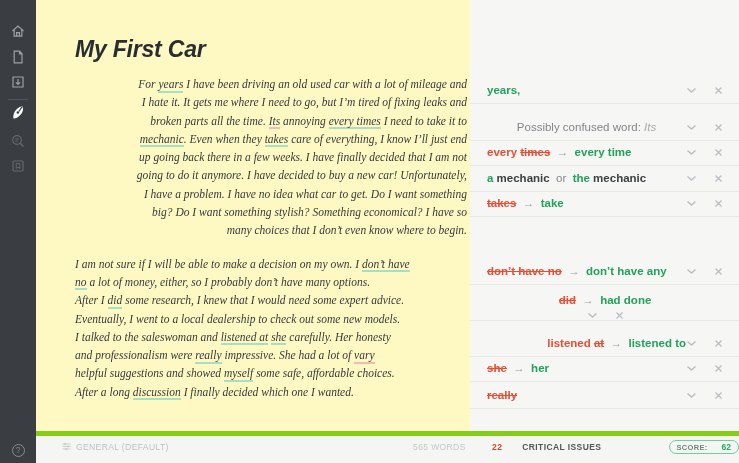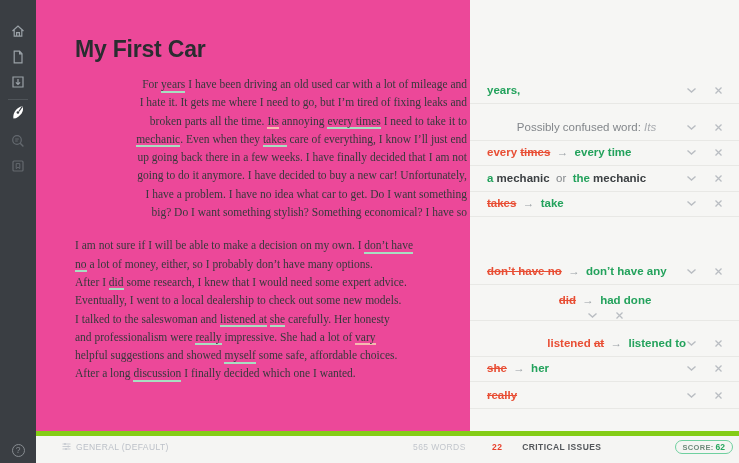--- a/index.html
+++ b/index.html
@@ -11,21 +11,21 @@
   .sidebar { position:absolute; left:0; top:0; width:36px; height:463px; background:#3a3e43; z-index:5; }
   .side-icons { display:flex; flex-direction:column; align-items:center; padding-top:23px; }
   .s-icon { width:16px; height:16px; display:flex; align-items:center; justify-content:center; cursor:pointer; }
   .m10{margin-top:10px;} .m9{margin-top:9px;} .m13{margin-top:13px;} .m4{margin-top:4px;}
   .side-divider { width:20px; height:1px; background:#50555a; margin-top:9px; }
   .help-wrap { position:absolute; left:0; bottom:6px; width:36px; display:flex; justify-content:center; }
   .help-circle { width:13px; height:13px; border:1.2px solid #878c91; border-radius:50%; color:#878c91;
                  font-size:8.5px; line-height:11px; text-align:center; cursor:pointer; }
 
   
-  .doc-area { position:absolute; left:36px; top:0; width:434px; height:441px; background:#ec4899; cursor:text; }
+  .doc-area { position:absolute; left:36px; top:0; width:434px; height:441px; background:#fef9c3; cursor:text;font-style:italic; }
   .doc { position:absolute; left:39px; top:36px; width:392px; }
   .doc-title { font-size:23px; font-weight:700; letter-spacing:-0.2px; color:#2a2d30; }
   .para { font-family:"Liberation Serif", serif; font-size:11.5px; color:#36393c; }
   .para1 { margin-top:12px;text-align:right; }
   .para2 { margin-top:15px; }
   .line { height:18.3px; line-height:18.3px; white-space:pre; }
   .u-green { border-bottom:2px solid #a9dec2; padding-bottom:0.5px; cursor:pointer; }
   .u-red   { border-bottom:2px solid #f5bab1; padding-bottom:0.5px; cursor:pointer; }
 
   
@@ -47,22 +47,22 @@
   .statusbar { position:absolute; left:36px; right:0; bottom:0; height:32px; background:#f5f5f3;
                border-top:5px solid #84cc16; }
   .sb-general { position:absolute; left:26px; top:0; height:21px; display:flex; align-items:center; gap:5px;
                 color:#bcc1c8; font-size:8.5px; letter-spacing:0.4px; cursor:pointer; }
   .sb-words { position:absolute; left:377px; top:0; height:21px; display:flex; align-items:center;
               color:#c2c6cc; font-size:8.5px; letter-spacing:0.4px; }
   .sb-critical { position:absolute; left:456px; top:0; height:21px; display:flex; align-items:center; gap:20px;
                  font-size:8.5px; font-weight:700; letter-spacing:0.4px; cursor:pointer; }
   .sb-critical .num { color:#e8402c; }
   .sb-critical .lbl { color:#53575b; }
-  .score-pill { position:absolute; right:6px; top:4px; height:14px; border:1px solid #6fd09f; border-radius:8px;
-                display:flex; align-items:center; gap:2px; padding:0 7px; cursor:pointer; background:transparent; }
+  .score-pill { position:absolute; right:0; top:4px; height:14px; border:1px solid #6fd09f; border-radius:8px;
+                display:flex; align-items:center; gap:14px; padding:0 7px; cursor:pointer; background:transparent; }
   .score-pill .sl { color:#6f8a7b; font-size:7.5px; font-weight:700; letter-spacing:0.3px; }
   .score-pill .sv { color:#27a65e; font-size:8.5px; font-weight:700; }
 </style>
 </head>
 <body>
 
 <div class="app">
 
   <div class="sidebar">
     <div class="side-icons">
@@ -115,20 +115,21 @@
       <div id="doc-body">
           <div class="para para1">
             <div class="line"><span>For </span><span class="u-green">years</span><span> I have been driving an old used car with a lot of mileage and</span></div>
             <div class="line"><span>I hate it. It gets me where I need to go, but I’m tired of fixing leaks and</span></div>
             <div class="line"><span>broken parts all the time. </span><span class="u-red">Its</span><span> annoying </span><span class="u-green">every times</span><span> I need to take it to</span></div>
             <div class="line"><span class="u-green">mechanic</span><span>. Even when they </span><span class="u-green">takes</span><span> care of everything, I know I’ll just end</span></div>
             <div class="line"><span>up going back there in a few weeks. I have finally decided that I am not</span></div>
             <div class="line"><span>going to do it anymore. I have decided to buy a new car! Unfortunately,</span></div>
             <div class="line"><span>I have a problem. I have no idea what car to get. Do I want something</span></div>
             <div class="line"><span>big? Do I want something stylish? Something economical? I have so</span></div>
+            <div class="line"><span>many choices that I don’t even know where to begin.</span></div>
           </div>
           <div class="para para2">
             <div class="line"><span>I am not sure if I will be able to make a decision on my own. I </span><span class="u-green">don’t have</span></div>
             <div class="line"><span class="u-green">no</span><span> a lot of money, either, so I probably don’t have many options.</span></div>
             <div class="line"><span>After I </span><span class="u-green">did</span><span> some research, I knew that I would need some expert advice.</span></div>
             <div class="line"><span>Eventually, I went to a local dealership to check out some new models.</span></div>
             <div class="line"><span>I talked to the saleswoman and </span><span class="u-green">listened at</span><span> </span><span class="u-green">she</span><span> carefully. Her honesty</span></div>
             <div class="line"><span>and professionalism were </span><span class="u-green">really</span><span> impressive. She had a lot of </span><span class="u-red">vary</span></div>
             <div class="line"><span>helpful suggestions and showed </span><span class="u-green">myself</span><span> some safe, affordable choices.</span></div>
             <div class="line"><span>After a long </span><span class="u-green">discussion</span><span> I finally decided which one I wanted.</span></div>

